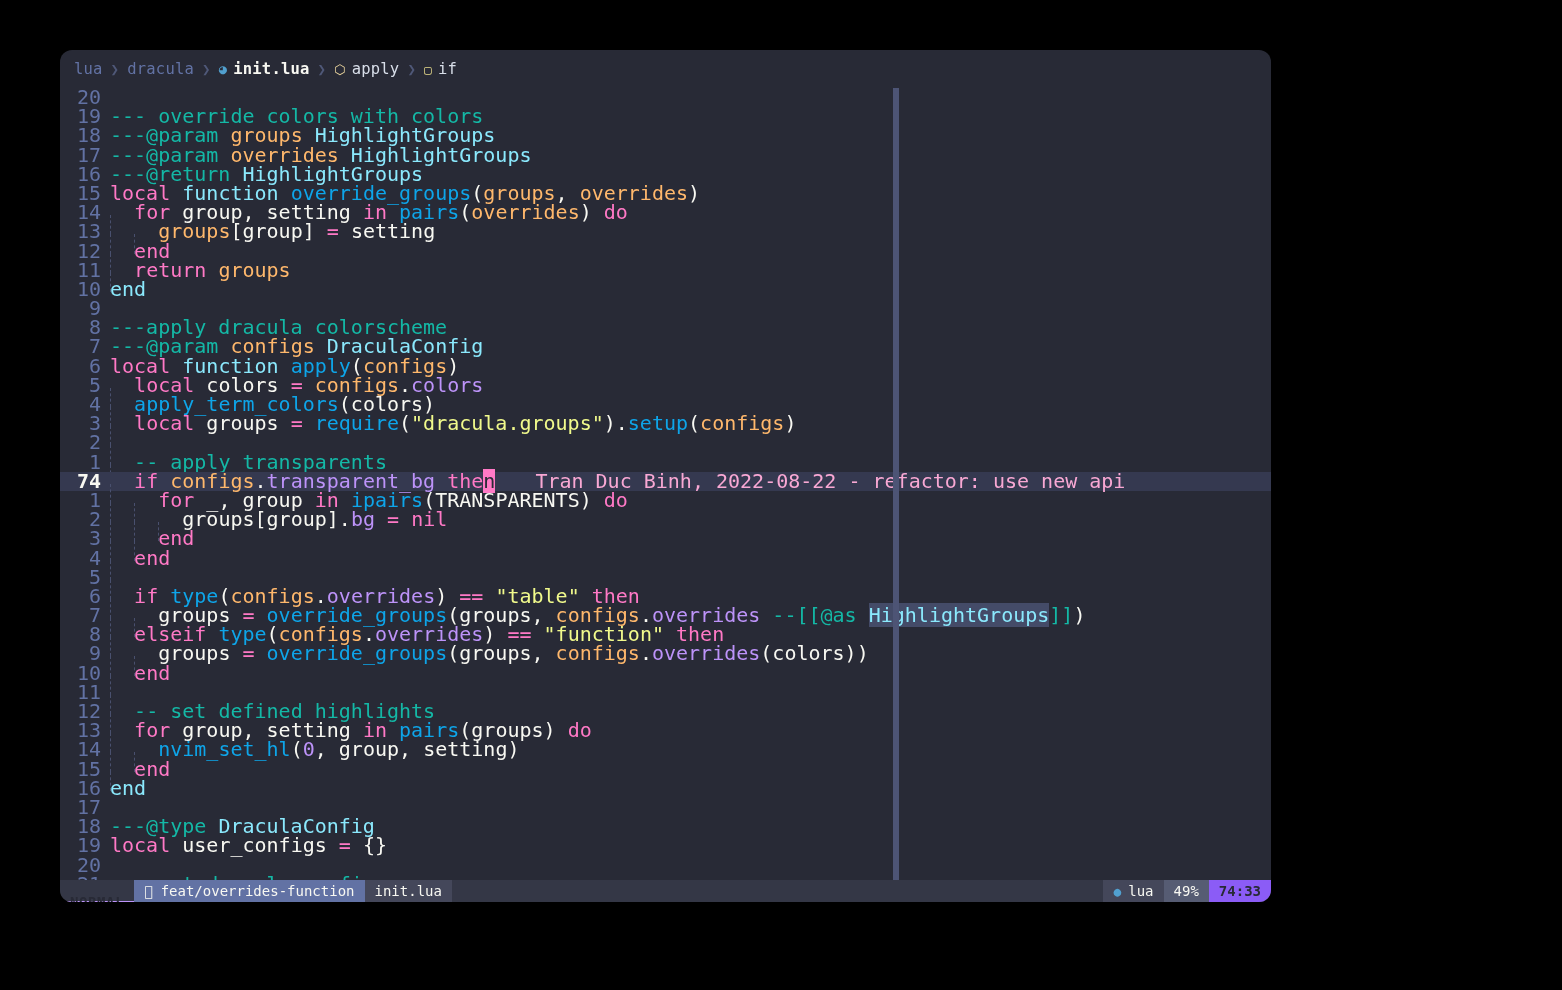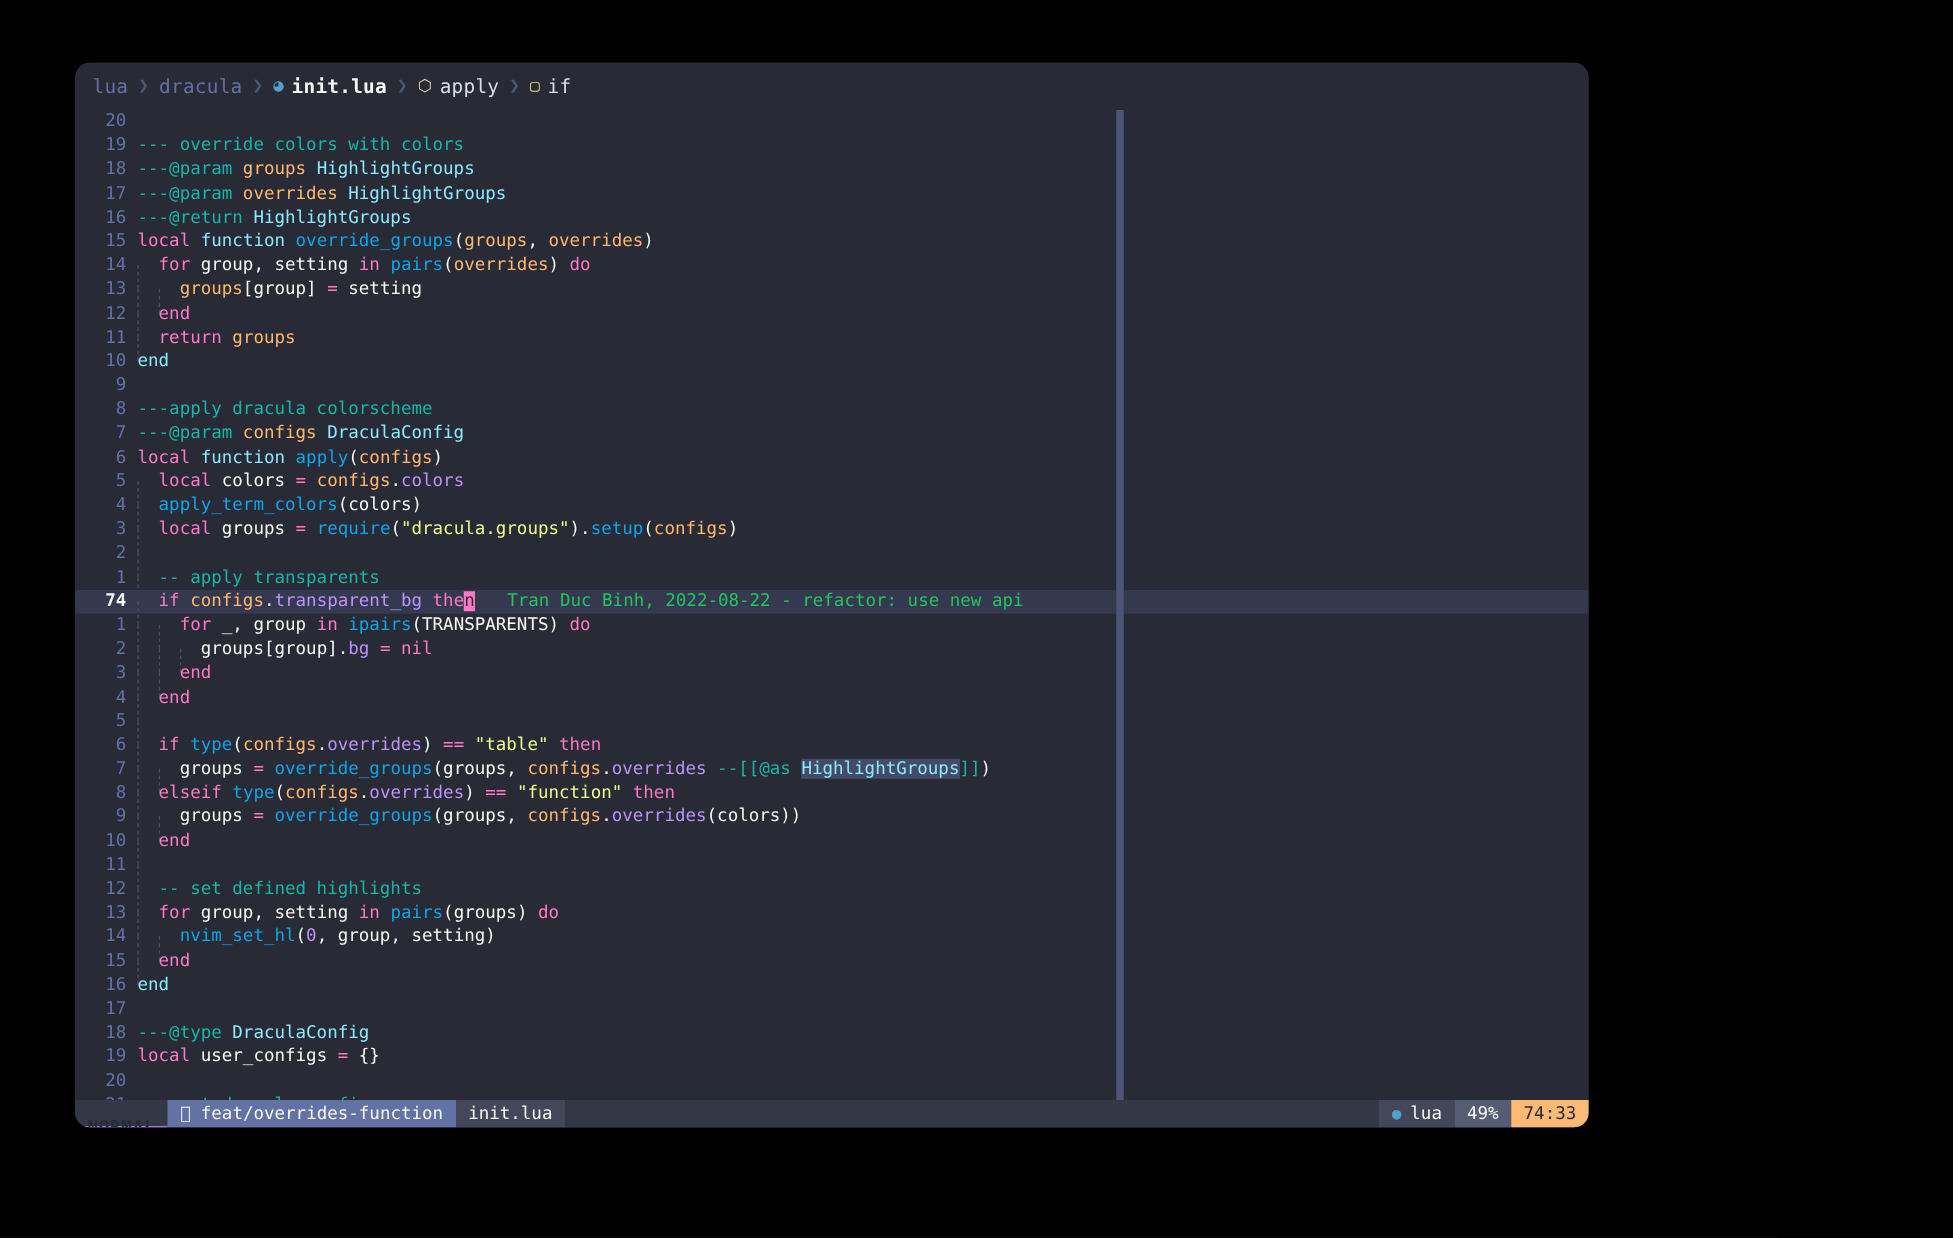--- a/index.html
+++ b/index.html
@@ -37,21 +37,21 @@
   .ic { display:inline-block; line-height:1; }
   .ic-lua  { color:#51a0cf; font-size:14px; }
   .ic-func { color:#efd9a0; font-size:13px; }
   .ic-mod  { color:#e5d98a; font-size:13px; }
 
   
   .editor {
     position: relative;
     height: 792px;
     overflow: hidden;
-    font-size: 14px;
+    font-size: 20px;
     line-height: 19.2px;
   }
 
   
   .colbar {
     position: absolute;
     top: 0; bottom: 0;
     left: 833px;
     width: 6px;
     background: #4d5475;
@@ -112,22 +112,22 @@
   
   .cursor {
     background: #ff79c6;
     color: #282a36;
   }
   
   .hl-sel { background: #444b68; }
 
   
   .blame {
-    color: #22c55e;
-    padding-left: 26px;
+    color: #f9a8d4;
+    padding-left: 40px;
   }
 
   
   .status {
     position: absolute;
     left: 0; right: 0; bottom: 0;
     height: 22px;
     background: #343746;
     display: flex;
     align-items: stretch;
@@ -137,21 +137,21 @@
     display: flex;
     align-items: center;
     padding: 0 10px;
   }
   .st-mode   { background: #bd93f9; color: #282a36; font-weight: bold; letter-spacing: .6px; margin-top: 21px; }
   .st-branch { background: #6272a4; color: #f8f8f2; gap: 8px; }
   .st-file   { background: #44475a; color: #f8f8f2; }
   .st-fill   { flex: 1; background: #343746; }
   .st-lang   { background: #44475a; color: #f8f8f2; gap: 7px; }
   .st-pct    { background: #565c73; color: #f8f8f2; }
-  .st-pos    { background: #fdba74; color: #282a36; font-weight: normal; }
+  .st-pos    { background: #8b5cf6; color: #282a36; font-weight: bold; }
   .ic-branch { color: #f8f8f2; font-size: 14px; }
   .ic-lua-st { color: #51a0cf; font-size: 13px; }
 </style>
 </head>
 <body>
 
 <div id="app">
 
   <div class="breadcrumb" id="breadcrumb">
       <span class="bc-seg">

